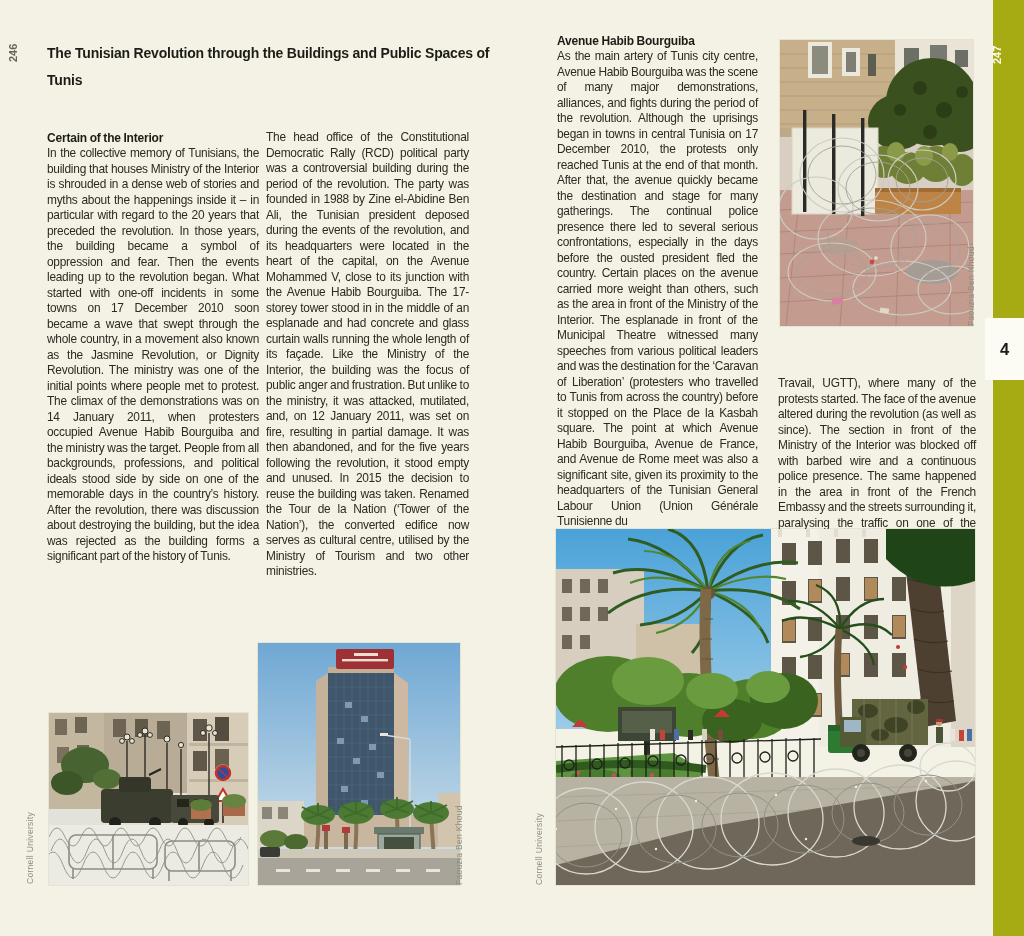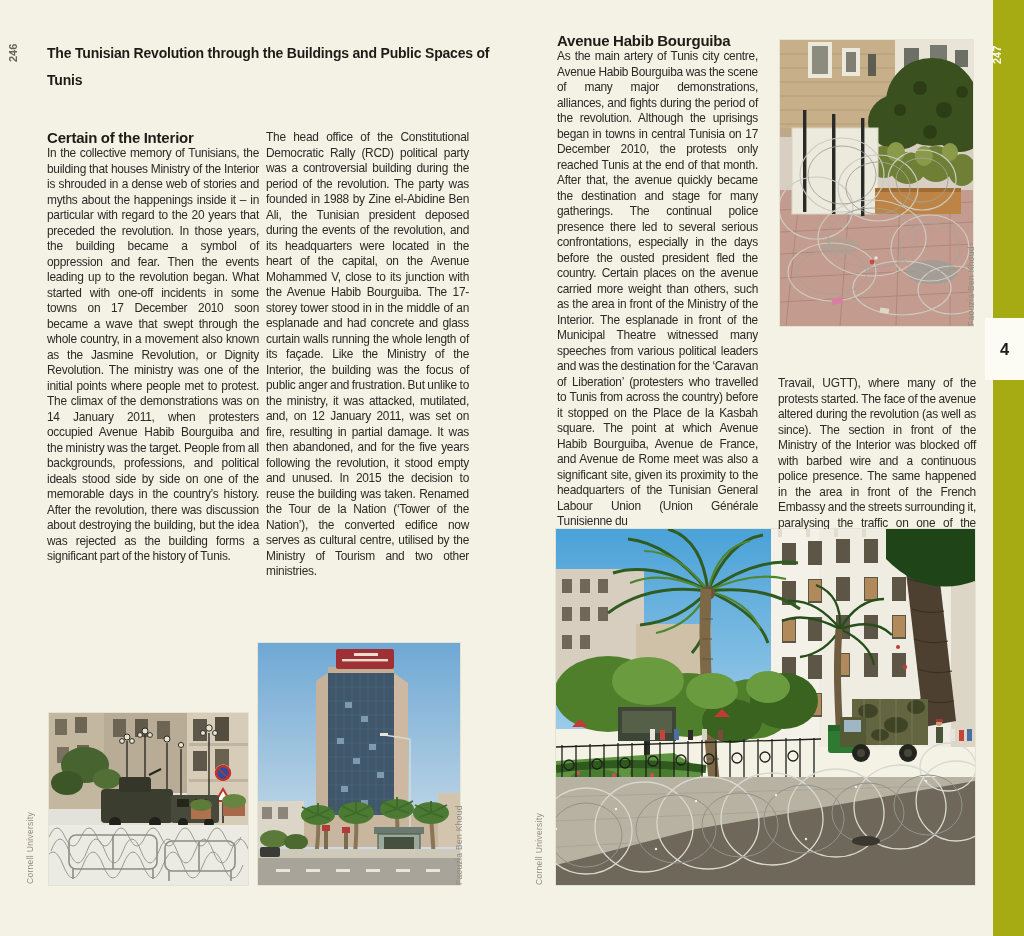--- a/index.html
+++ b/index.html
@@ -5,21 +5,21 @@
   html,body{margin:0;padding:0;}
   body{font-family:"Liberation Sans",sans-serif;background:#f4f2e4;}
   #spread{position:relative;width:1024px;height:936px;background:#f4f2e4;overflow:hidden;}
 
   .title{position:absolute;left:47px;top:31px;width:445px;
          font-size:14px;line-height:27px;font-weight:bold;color:#1d1c17;letter-spacing:-0.2px;}
 
   .col{position:absolute;color:#2b2a24;font-size:11.9px;line-height:15.5px;
        text-align:justify;letter-spacing:-0.25px;word-spacing:-0.4px;}
   .col p{margin:0;}
-  .subhead{font-weight:bold;font-size:15px;line-height:16px;color:#1d1c17;
+  .subhead{font-weight:bold;font-size:12px;line-height:16px;color:#1d1c17;
            text-align:left;letter-spacing:-0.2px;}
   .gap-top{margin-top:14px;}
   .gap-bot{margin-bottom:12px;}
 
   #col-left-1{left:47px;top:130px;width:212px;}
   #col-left-2{left:266px;top:130px;width:203px;}
   #col-right-1{left:557px;top:33px;width:201px;}
   #col-right-2{left:778px;top:345px;width:198px;margin-top:31px;}
 
   .folio{position:absolute;font-size:11px;font-weight:bold;white-space:nowrap;

